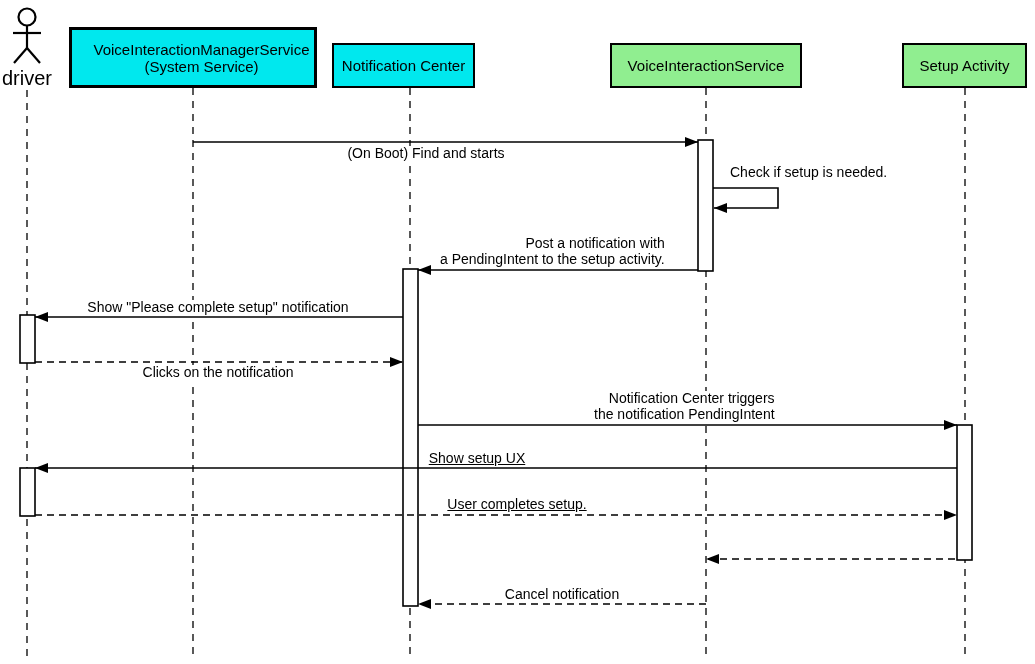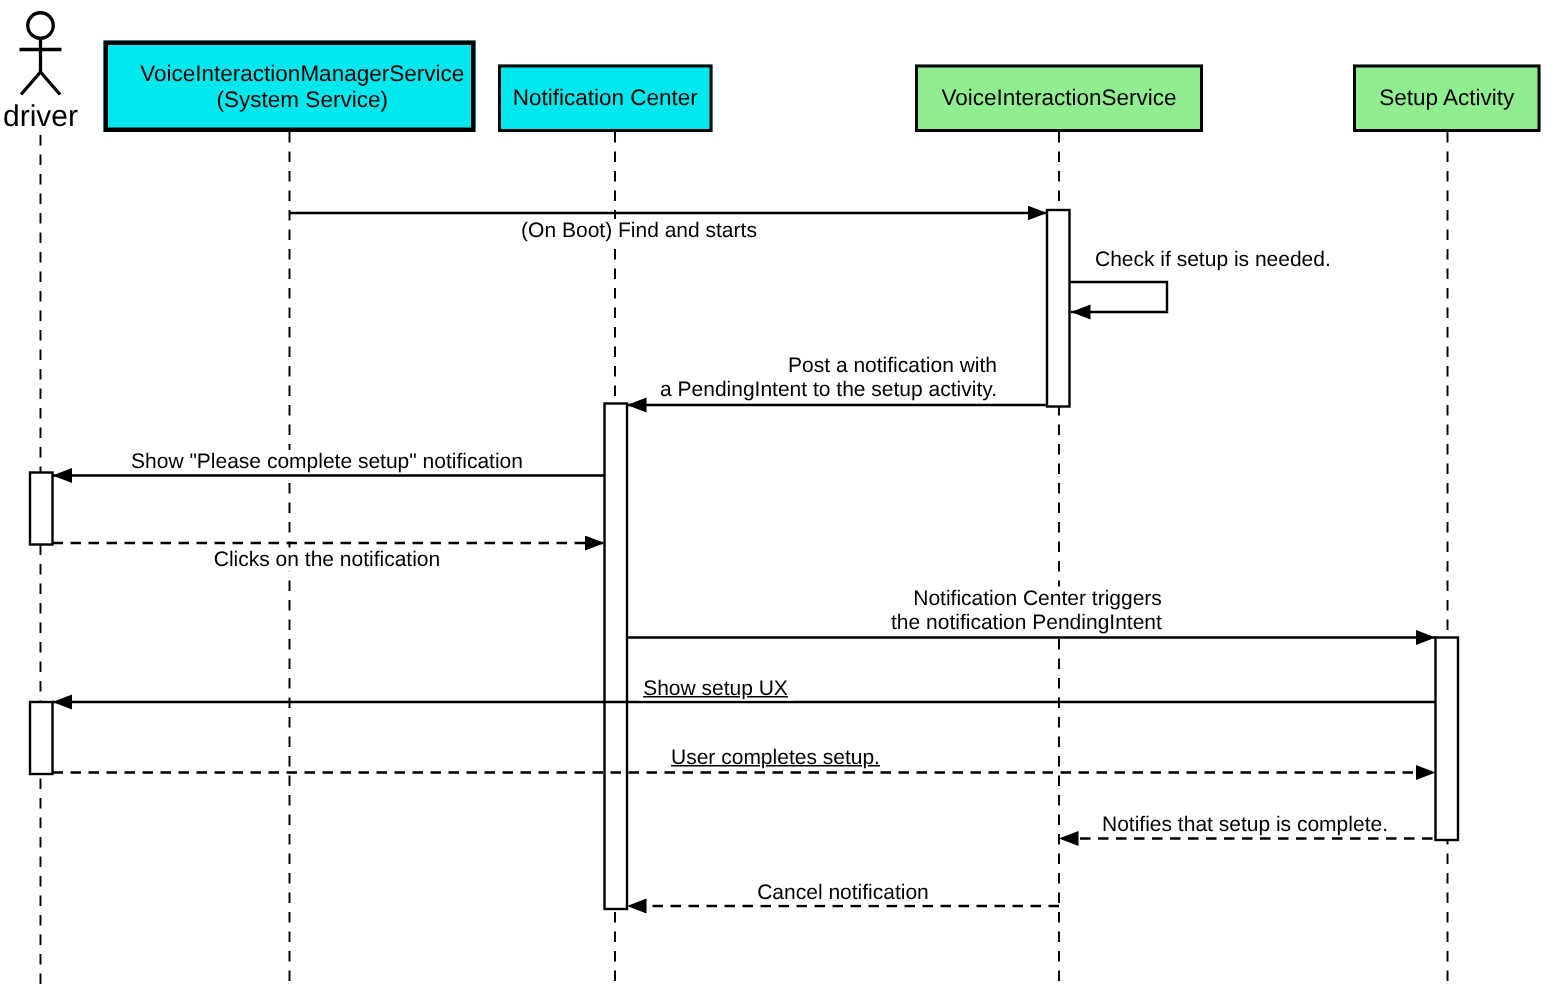--- a/index.html
+++ b/index.html
@@ -84,16 +84,15 @@
   <div class="msg center" style="left:426px;top:125px;margin-top:21px;">(On Boot) Find and starts</div>
   <div class="msg" style="left:727px;top:165px;">Check if setup is needed.</div>
   <div class="msg" style="left:437px;top:236px;">Post a notification with
 a PendingIntent to the setup activity.</div>
   <div class="msg center" style="left:218px;top:300px;">Show "Please complete setup" notification</div>
   <div class="msg center" style="left:218px;top:345px;margin-top:20px;">Clicks on the notification</div>
   <div class="msg" style="left:591px;top:391px;">Notification Center triggers
 the notification PendingIntent</div>
   <div class="msg center" style="left:477px;top:451px;text-decoration:underline;">Show setup UX</div>
   <div class="msg center" style="left:517px;top:497px;text-decoration:underline;">User completes setup.</div>
-  <div class="msg center" style="left:830px;top:542px;">Notifies that setup is complete.</div>
   <div class="msg center" style="left:562px;top:587px;">Cancel notification</div>
 
 </div>
 
 </body></html>

